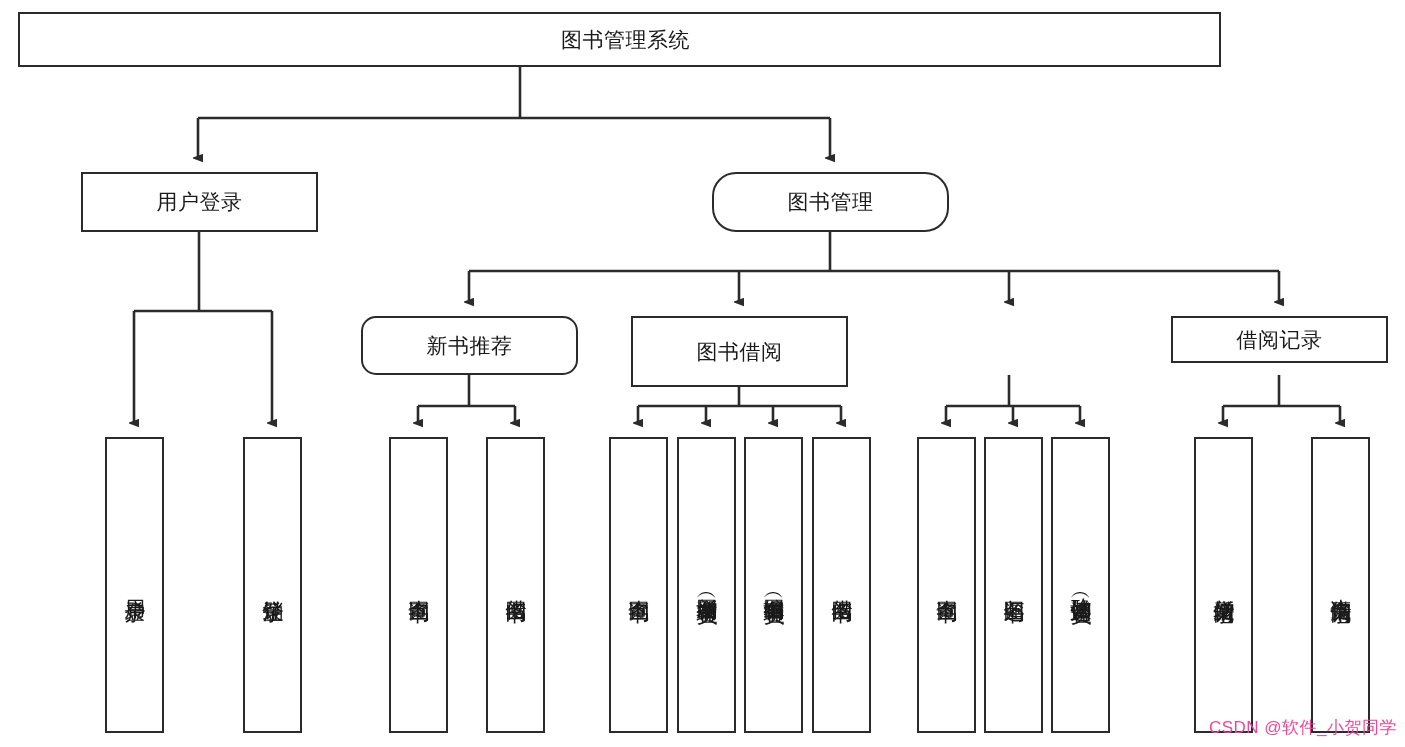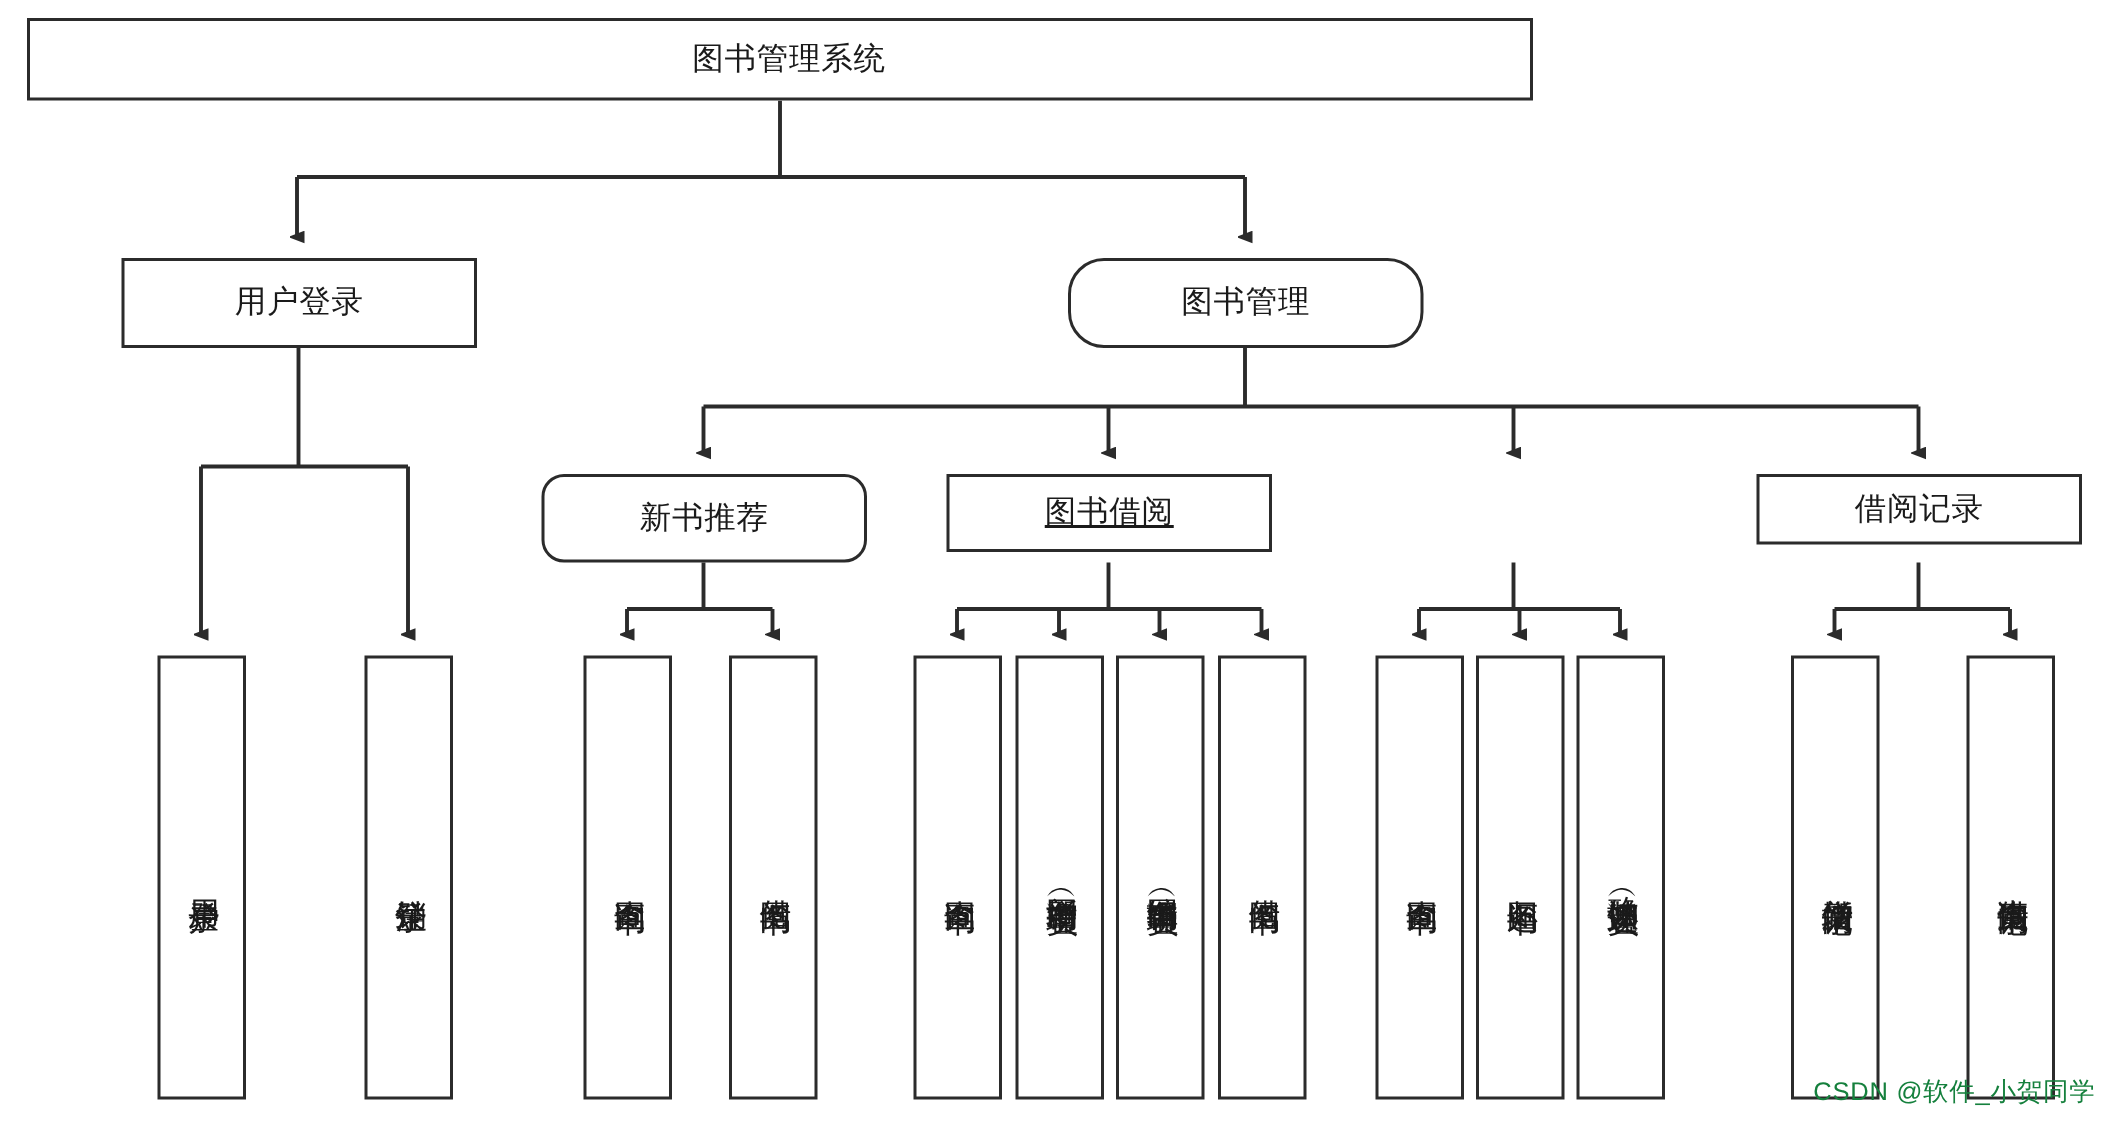--- a/index.html
+++ b/index.html
@@ -53,21 +53,21 @@
     line-height: 1.28;
     letter-spacing: 1px;
     white-space: nowrap;
     display: block;
   }
   .watermark {
     position: absolute;
     right: 8px;
     bottom: 8px;
     font-size: 17px;
-    color: #15803d;
+    color: #ec4899;
     letter-spacing: 0.5px;
     white-space: nowrap;
     pointer-events: none;
   }
 </style>
 </head>
 <body>
 
 <div id="diagram-root">
 
@@ -114,35 +114,35 @@
       <path d="M1013,406 L1013,423" marker-end="url(#arrow)"></path>
       <path d="M1080,406 L1080,423" marker-end="url(#arrow)"></path>
 
       <path d="M1279,375 L1279,406"></path>
       <path d="M1223,406 L1340,406"></path>
       <path d="M1223,406 L1223,423" marker-end="url(#arrow)"></path>
       <path d="M1340,406 L1340,423" marker-end="url(#arrow)"></path>
     </g>
   </svg>
 
-  <div class="node horiz" style="left:18px; top:12px; width:1004px; height:55px;padding-left:12px;">
+  <div class="node horiz" style="left:18px; top:12px; width:1203px; height:55px;padding-left:12px;">
     <span class="label">图书管理系统</span>
   </div>
 
   <div class="node horiz" style="left:81px; top:172px; width:237px; height:60px;">
     <span class="label">用户登录</span>
   </div>
   <div class="node horiz" style="left:712px; top:172px; width:237px; height:60px;border-radius:24px;">
     <span class="label">图书管理</span>
   </div>
 
   <div class="node horiz" style="left:361px; top:316px; width:217px; height:59px;border-radius:15px;">
     <span class="label">新书推荐</span>
   </div>
-  <div class="node horiz" style="left:631px; top:316px; width:217px; height:52px;text-decoration:underline;">
+  <div class="node horiz" style="left:631px; top:316px; width:217px; height:71px;">
     <span class="label">图书借阅</span>
   </div>
   <div class="node horiz" style="left:1171px; top:316px; width:217px; height:47px;">
     <span class="label">借阅记录</span>
   </div>
 
   <div class="node vert" style="left:105px; top:437px; width:59px; height:296px;">
     <span class="label">用户登录</span>
   </div>
   <div class="node vert" style="left:243px; top:437px; width:59px; height:296px;">

